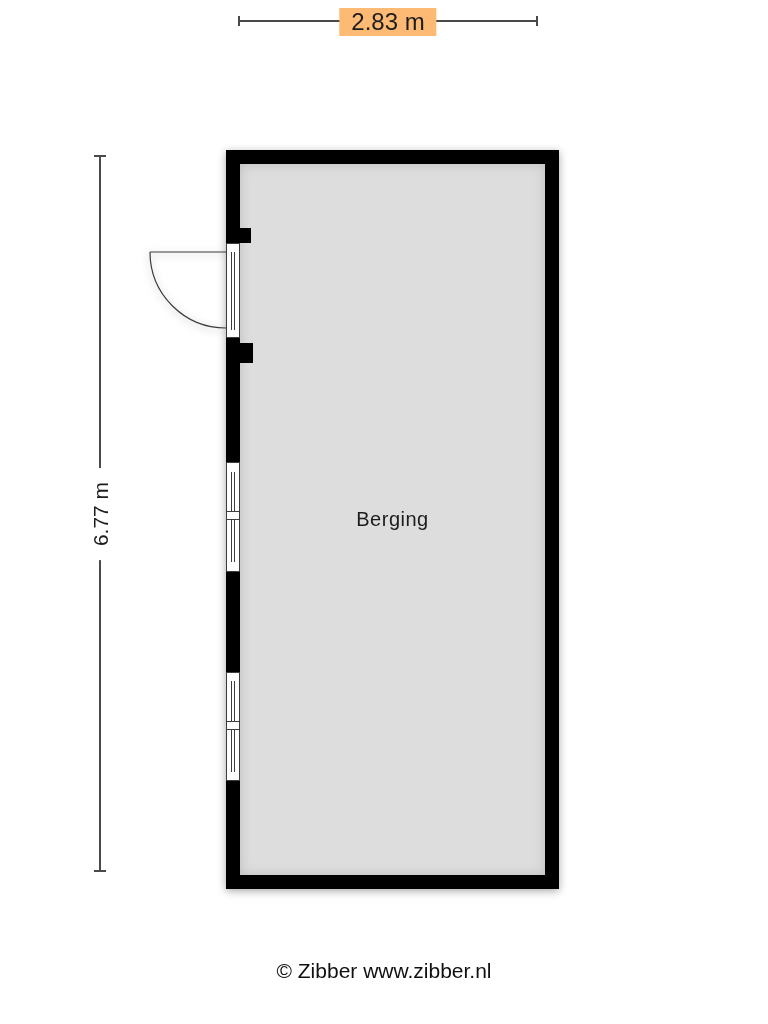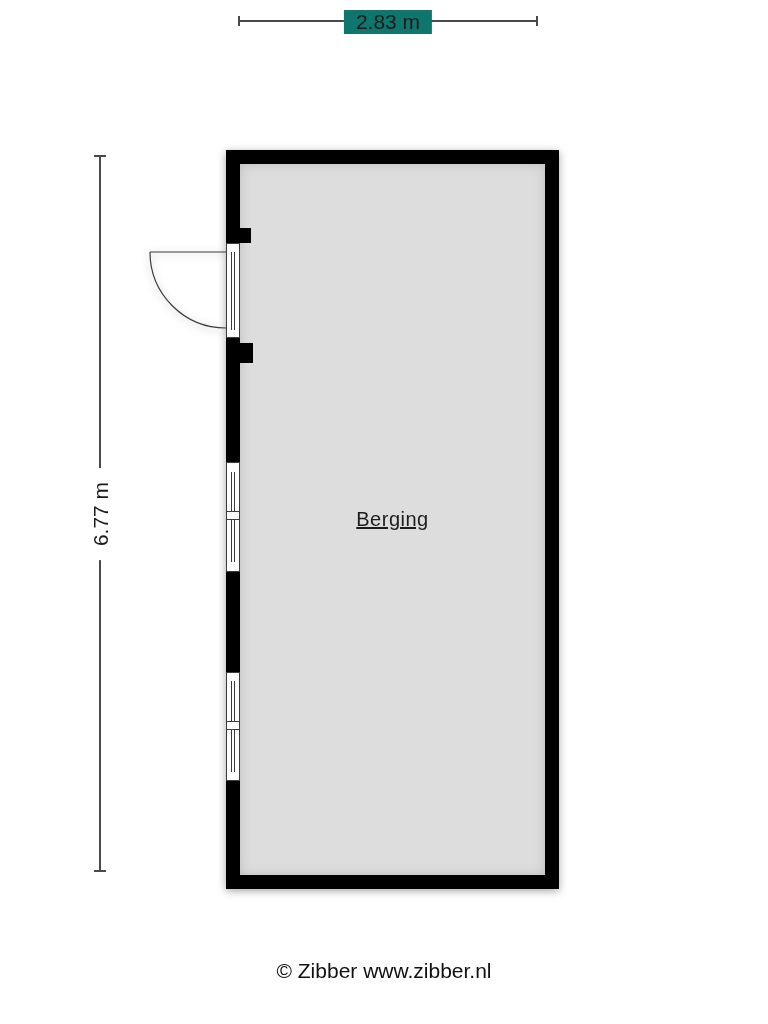--- a/index.html
+++ b/index.html
@@ -9,21 +9,21 @@
   }
 
   
   .dim-top { position:absolute; left:238px; top:12px; width:300px; height:19px; }
   .dim-top .line { position:absolute; left:0; right:0; top:8px; height:2px; background:#4a4a4a; }
   .dim-top .tick { position:absolute; width:2px; height:10px; top:4px; background:#4a4a4a; }
   .dim-top .tick.t-l { left:0; }
   .dim-top .tick.t-r { right:0; }
   .dim-top .lbl {
     position:absolute; left:50%; top:50%; transform:translate(-50%,-50%);
-    background:#0f766e; padding:0 12px; font-size:21px; white-space:nowrap;
+    background:#fdba74; padding:0 12px; font-size:24px; white-space:nowrap;
   }
 
   
   .dim-left { position:absolute; left:92px; top:155px; width:17px; height:717px; }
   .dim-left .line { position:absolute; top:0; bottom:0; left:7px; width:2px; background:#4a4a4a; }
   .dim-left .tick { position:absolute; height:2px; width:12px; left:2px; background:#4a4a4a; }
   .dim-left .tick.t-t { top:0; }
   .dim-left .tick.t-b { bottom:0; }
   .dim-left .lbl {
     position:absolute; left:50%; top:50%;
@@ -34,21 +34,21 @@
   
   .plan {
     position:absolute; left:226px; top:150px; width:333px; height:739px;
     filter:drop-shadow(0 2px 4px rgba(0,0,0,0.35));
   }
   .floor {
     position:absolute; left:14px; top:14px; width:305px; height:711px;
     background:#dddddd; box-shadow:inset 0 0 12px rgba(0,0,0,0.15);
     display:flex; align-items:center; justify-content:center;
   }
-  .room-label { font-size:20px; letter-spacing:0.5px;text-decoration:underline; }
+  .room-label { font-size:20px; letter-spacing:0.5px; }
   .wall { position:absolute; background:#000000; }
   .w-top    { left:0; top:0; width:333px; height:14px; }
   .w-bottom { left:0; top:725px; width:333px; height:14px; }
   .w-right  { left:319px; top:0; width:14px; height:739px; }
   .w-left   { left:0; top:0; width:14px; height:739px; }
   .bump1 { left:14px; top:78px;  width:11px; height:15px; }
   .bump2 { left:14px; top:193px; width:13px; height:20px; }
 
   .opening {
     position:absolute; left:0; width:14px; background:#ffffff;

